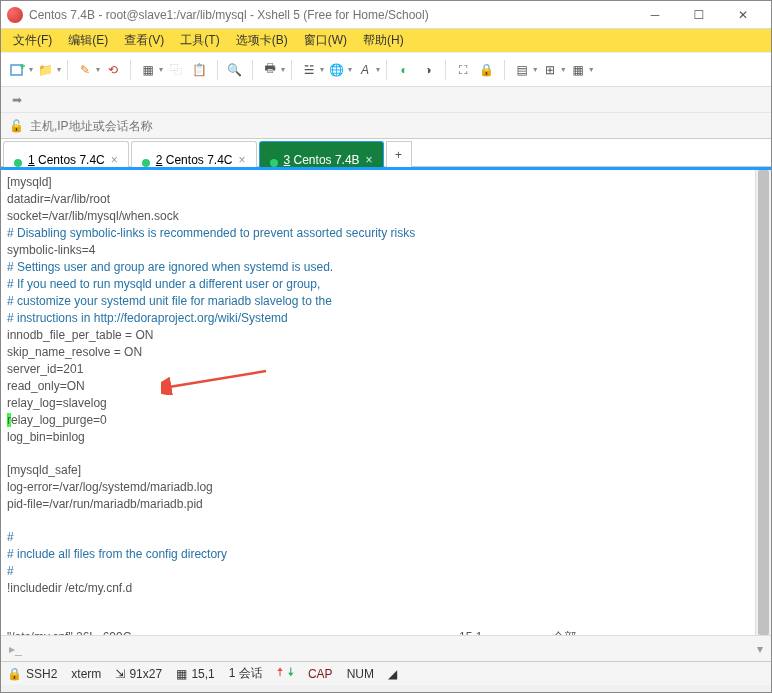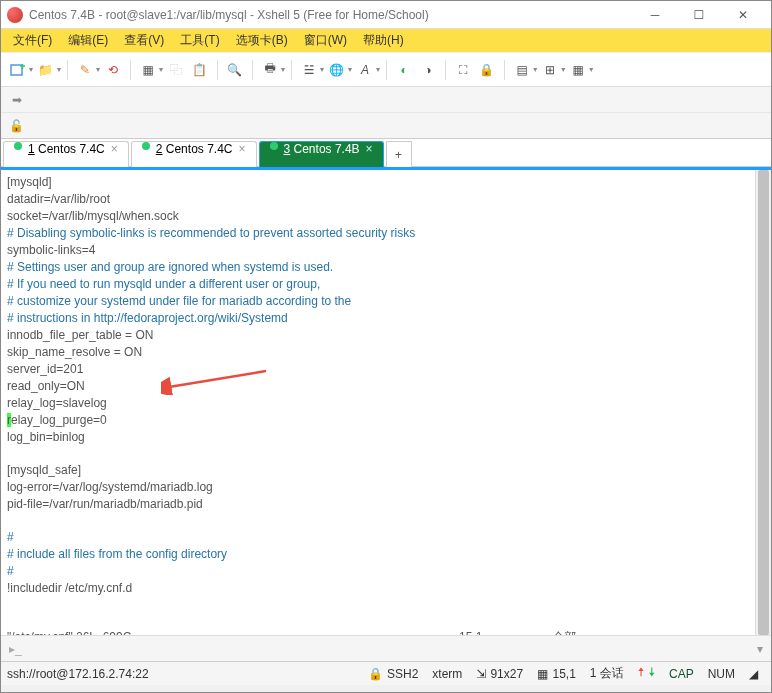--- a/index.html
+++ b/index.html
@@ -13,21 +13,21 @@
 .toolbar{height:34px;background:#fff;display:flex;align-items:center;padding:0 6px;gap:2px;border-bottom:1px solid #ddd}
 .tbtn{width:22px;height:22px;display:flex;align-items:center;justify-content:center;border:1px solid transparent;color:#555;border-radius:2px}
 .tsep{width:1px;height:20px;background:#ddd;margin:0 4px}
 .dd{font-size:8px;color:#888;margin-left:-2px}
 .hintbar{height:26px;background:#f5f5f5;display:flex;align-items:center;padding:0 8px;color:#888;border-bottom:1px solid #e5e5e5}
 .hintbar .arrow{width:16px;height:16px;display:flex;align-items:center;justify-content:center;margin-right:6px;color:#888}
 .addrbar{height:26px;background:#f5f5f5;display:flex;align-items:center;padding:0 8px;color:#aaa;border-bottom:1px solid #ccc}
 .addrbar .lock{margin-right:6px;color:#aaa}
 .addrbar input{flex:1;border:none;background:transparent;color:#aaa;outline:none}
 .tabbar{height:28px;background:#fff;display:flex;align-items:flex-end;border-bottom:1px solid #ccc;padding-left:2px}
-.tab{height:26px;display:flex;align-items:flex-start;padding:0 10px;border:1px solid #ccc;border-bottom:none;margin-right:2px;background:#fff;border-top-left-radius:3px;border-top-right-radius:3px;gap:6px;position:relative;top:1px}
+.tab{height:26px;display:flex;align-items:flex-end;padding:0 10px;border:1px solid #ccc;border-bottom:none;margin-right:2px;background:#fff;border-top-left-radius:3px;border-top-right-radius:3px;gap:6px;position:relative;top:1px}
 .tab.active{background:#15803d;color:#fff;border-color:#1e9fff}
 .tab .dot{width:8px;height:8px;border-radius:50%;background:#2ecc71}
 .tab .x{color:#999}
 .tab.active .x{color:#cfe9ff}
 .tab .u{text-decoration:underline}
 .newtab{width:26px;height:26px;display:flex;align-items:center;justify-content:center;border:1px solid #ccc;border-bottom:none;position:relative;top:1px;background:#fff;color:#555}
 .term-wrap{background:#fff;border-top:3px solid #1e9fff;height:468px;position:relative}
 .term{font-family:Consolas,"Courier New",monospace;font-size:13px;line-height:16px;white-space:pre;padding:4px 6px;color:#555;overflow:hidden;height:100%;position:relative}
 .term .c{color:#2874A6}
 .term .hl{background:#3cff3c}
@@ -110,20 +110,21 @@
   <div class="tbtn">▦</div>
     <span class="dd">▾</span>
 </div>
 
 <div class="hintbar">
   <div class="arrow">➡</div>
 </div>
 
 <div class="addrbar">
   <span class="lock">🔓</span>
+  <input placeholder="主机,IP地址或会话名称" style="">
 </div>
 
 <div class="tabbar">
   <div class="tab">
     <span class="dot"></span>
     <span><span class="u">1</span> <span>Centos 7.4C</span></span>
     <span class="x">×</span>
   </div>
   <div class="tab">
     <span class="dot"></span>
@@ -139,21 +140,21 @@
 </div>
 
 <div class="term-wrap">
 <div class="term"><span>[mysqld]</span>
 <span>datadir=/var/lib/root</span>
 <span>socket=/var/lib/mysql/when.sock</span>
 <span class="c"># Disabling symbolic-links is recommended to prevent assorted security risks</span>
 <span>symbolic-links=4</span>
 <span class="c"># Settings user and group are ignored when systemd is used.</span>
 <span class="c"># If you need to run mysqld under a different user or group,</span>
-<span class="c"># customize your systemd under file for mariadb according to the</span>
+<span class="c"># customize your systemd unit file for mariadb slavelog to the</span>
 <span class="c"># instructions in http://fedoraproject.org/wiki/Systemd</span>
 <span>innodb_file_per_table = ON</span>
 <span>skip_name_resolve = ON</span>
 <span>server_id=201</span>
 <span>read_only=ON</span>
 <span>relay_log=slavelog</span>
 <span class="hl">r</span><span>elay_log_purge=0</span>
 <span>log_bin=binlog</span>
 
 <span>[mysqld_safe]</span>
@@ -180,21 +181,20 @@
       <div class="sb-thumb"></div>
     </div>
 </div>
 
 <div class="sendbar">
   <span class="py">▸_</span>
   <span style="margin-left:auto;color:#999">▾</span>
 </div>
 
 <div class="statusbar">
-  <div class="ssh">ssh://root@172.16.2.74:22</div>
   <div class="sitem">
       <span class="sico">🔒</span>
       <span>SSH2</span>
     </div>
   <div class="sitem">
       <span>xterm</span>
     </div>
   <div class="sitem">
       <span>⇲</span>
       <span>91x27</span>
@@ -203,16 +203,16 @@
       <span>▦</span>
       <span>15,1</span>
     </div>
   <div class="sitem">
       <span>1 会话</span>
     </div>
   <div class="sitem">
       <span class="up">🠅</span>
       <span style="color:#27ae60">🠇</span>
     </div>
-  <div class="sitem" style="color:#14532d">CAP</div>
+  <div class="sitem" style="color:#7f1d1d">CAP</div>
   <div class="sitem">NUM</div>
   <div class="sitem" style="width:16px">◢</div>
 </div>
 
 </body></html>

